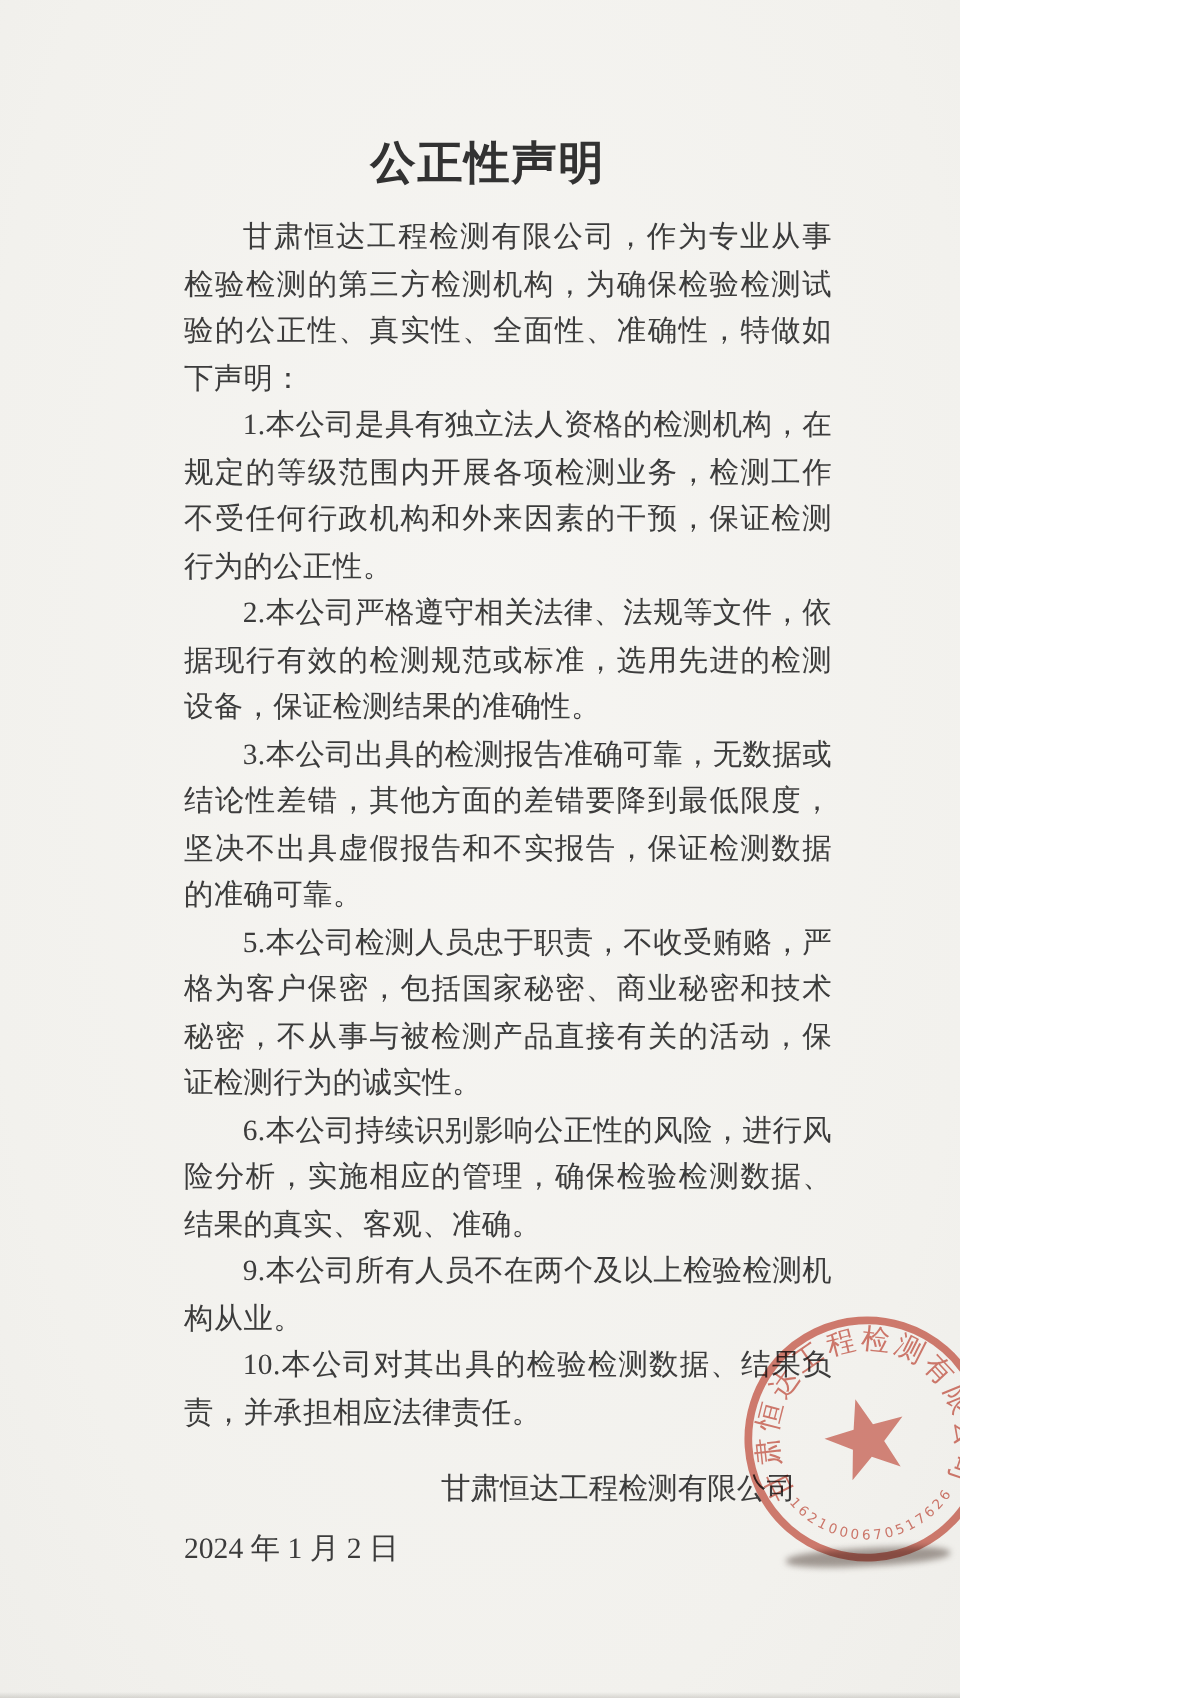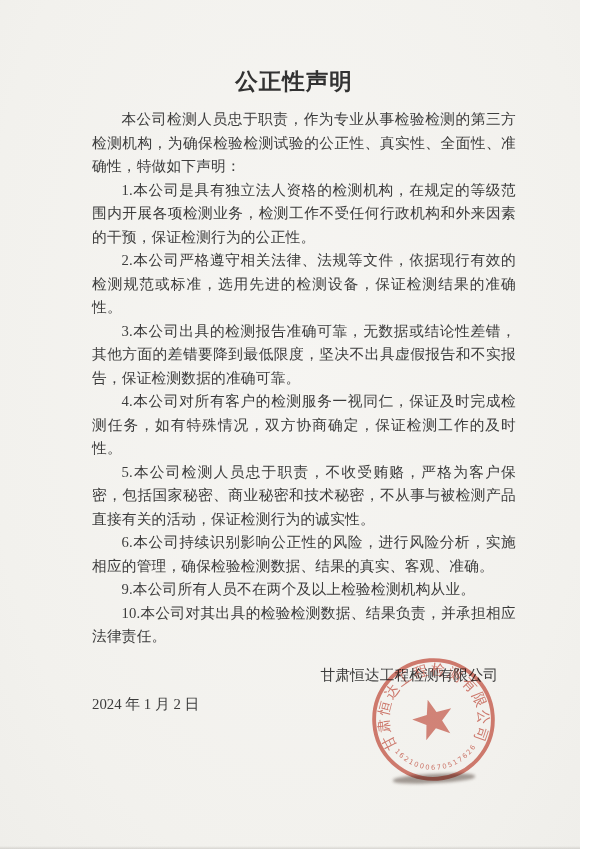--- a/index.html
+++ b/index.html
@@ -1,18 +1,18 @@
 <!DOCTYPE html>
 <html><head>
 <meta charset="utf-8">
 <style>
   html,body{margin:0;padding:0;}
   .page{
     position:relative;
-    width:580px;height:849px;
+    width:480px;height:849px;
     background:#f4f3f0;
     background-image:radial-gradient(ellipse at 50% 40%, #f6f5f2 0%, #f2f1ed 75%, #efeeea 100%);
     font-family:"Liberation Serif","DejaVu Serif",serif;
     color:#3c3c3c;
     overflow:hidden;
   }
   .page::after{
     content:"";position:absolute;left:0;right:0;bottom:0;height:3px;
     background:linear-gradient(to bottom, rgba(0,0,0,0), rgba(90,85,78,0.18));
   }
@@ -70,25 +70,24 @@
     transform:rotate(-3deg);
     mix-blend-mode:multiply;
   }
 </style>
 </head>
 <body>
 
 <div class="page">
   <div class="content">
     <h1 class="doc-title">公正性声明</h1>
-    <p class="para">本公司检测人员忠于职责，作为专业从事检验检测的第三方检测机构，为确保检验检测试验的公正性、真实性、全面性、准确性，特做如下声明：</p>
+    <p class="para">甘肃恒达工程检测有限公司，作为专业从事检验检测的第三方检测机构，为确保检验检测试验的公正性、真实性、全面性、准确性，特做如下声明：</p>
     <p class="para">1.本公司是具有独立法人资格的检测机构，在规定的等级范围内开展各项检测业务，检测工作不受任何行政机构和外来因素的干预，保证检测行为的公正性。</p>
     <p class="para">2.本公司严格遵守相关法律、法规等文件，依据现行有效的检测规范或标准，选用先进的检测设备，保证检测结果的准确性。</p>
     <p class="para">3.本公司出具的检测报告准确可靠，无数据或结论性差错，其他方面的差错要降到最低限度，坚决不出具虚假报告和不实报告，保证检测数据的准确可靠。</p>
-    <p class="para">4.本公司对所有客户的检测服务一视同仁，保证及时完成检测任务，如有特殊情况，双方协商确定，保证检测工作的及时性。</p>
     <p class="para">5.本公司检测人员忠于职责，不收受贿赂，严格为客户保密，包括国家秘密、商业秘密和技术秘密，不从事与被检测产品直接有关的活动，保证检测行为的诚实性。</p>
     <p class="para">6.本公司持续识别影响公正性的风险，进行风险分析，实施相应的管理，确保检验检测数据、结果的真实、客观、准确。</p>
     <p class="para">9.本公司所有人员不在两个及以上检验检测机构从业。</p>
     <p class="para">10.本公司对其出具的检验检测数据、结果负责，并承担相应法律责任。</p>
 
     <div class="signature-block">
       <p class="signature-company">甘肃恒达工程检测有限公司</p>
       <p class="signature-date">2024 年 1 月 2 日</p>
     </div>
   </div>

